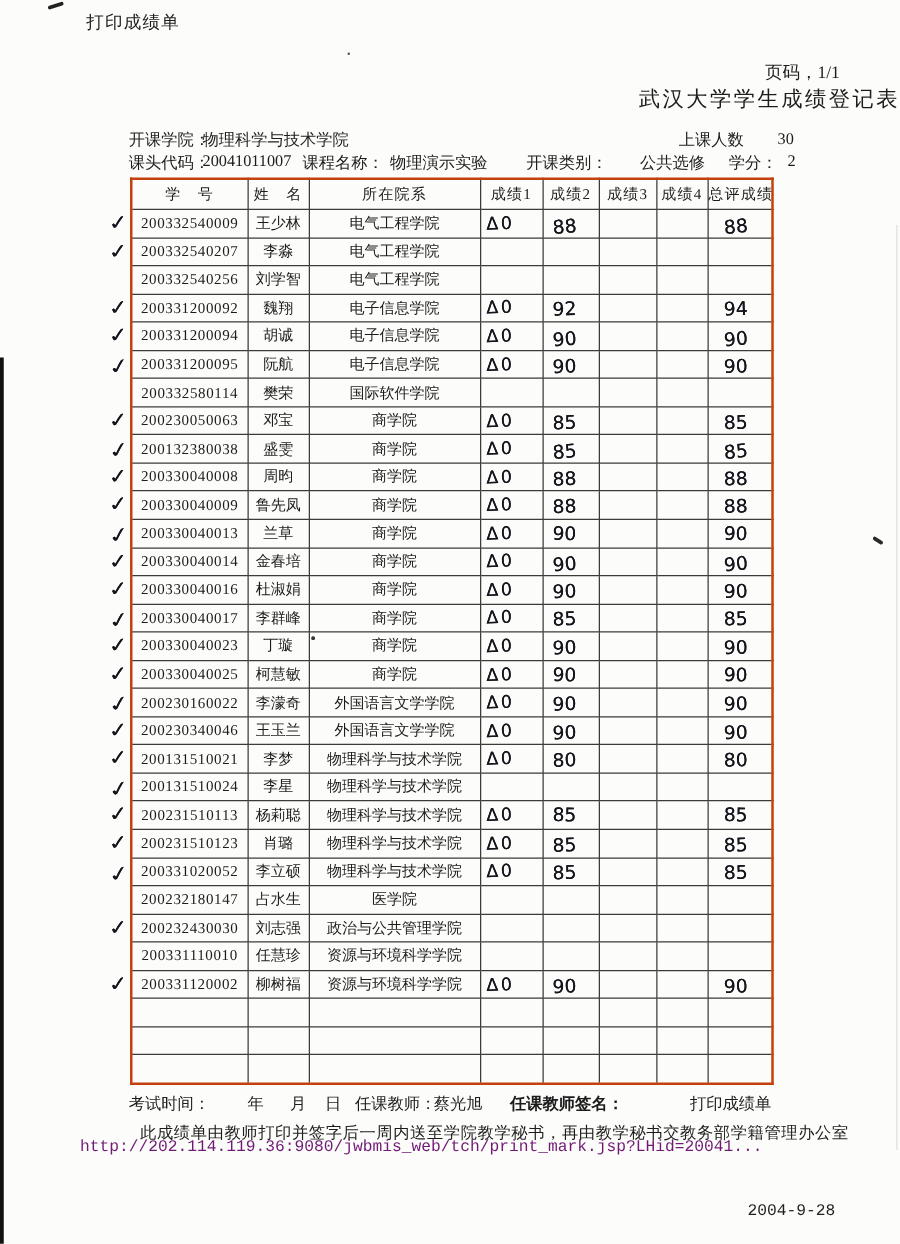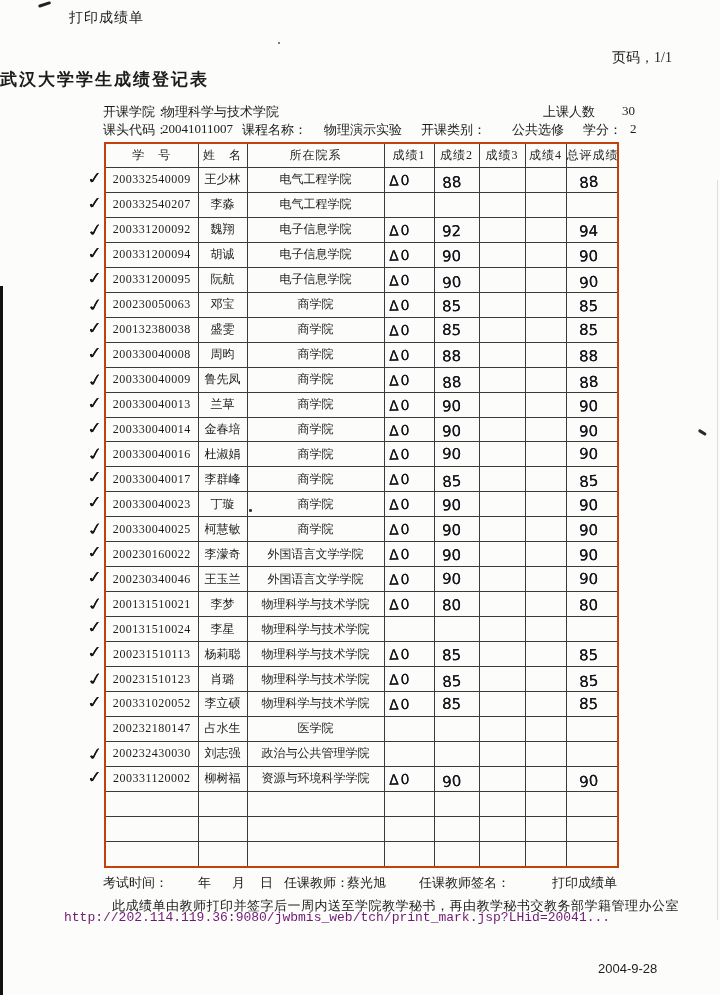--- a/index.html
+++ b/index.html
@@ -6,29 +6,29 @@
   body{
     width:720px;height:995px;position:relative;overflow:hidden;
     background:#fcfcfa;color:#1c1c1c;
     font-family:"Liberation Serif","DejaVu Serif",serif;
   }
   .abs{position:absolute;}
   
   .ph-left{left:69px;top:9px;font-size:14px;letter-spacing:1px;}
   .ph-right{left:612px;top:9px;font-size:14px;margin-top:40px;}
   
-  .doc-title{left:0;top:68px;width:720px;text-align:left;
-    font-size:17px;font-weight:bold;letter-spacing:2px;}
+  .doc-title{left:0;top:68px;width:720px;text-align:right;
+    font-size:17px;font-weight:normal;letter-spacing:2px;}
   
   .info{font-size:13px;}
   .i-l1{top:103px;} .i-l2{top:121px;}
   .x-college-label{left:103px;} .x-college{left:162px;}
   .x-count-label{left:543px;} .x-count{left:622px;}
   .x-code-label{left:103px;} .x-code{left:162px;}
-  .x-cname-label{left:242px;} .x-cname{left:312px;margin-left:12px;}
+  .x-cname-label{left:242px;} .x-cname{left:312px;}
   .x-cat-label{left:421px;} .x-cat{left:512px;}
   .x-credit-label{left:583px;} .x-credit{left:630px;}
   
   table.grades{position:absolute;left:104px;top:142px;width:513px;height:726px;
     border-collapse:collapse;table-layout:fixed;}
   .grades th,.grades td{border:1px solid #3b3b3b;padding:0;overflow:visible;
     font-size:12px;text-align:center;font-weight:normal;white-space:nowrap;}
   .grades{border:2px solid #c2410c;}
   .grades th{height:23px;letter-spacing:1px;}
   .grades td{height:21px;position:relative;}
@@ -45,26 +45,26 @@
   .num{display:block;text-align:left;padding-left:7px;font-size:15px;
     transform:rotate(-2deg) translateY(1px);}
   .tot{padding-left:12px;}
   tr:nth-child(4n+1) .num{transform:rotate(-5deg) translateY(2px);}
   tr:nth-child(5n+2) .num{transform:rotate(1deg);}
   
   .sig{font-size:13px;}
   .sig span{position:absolute;top:0;white-space:nowrap;}
   .sig-line{top:874px;left:0;width:616px;height:18px;}
   .s-exam{left:103px;} .s-year{left:198px;} .s-month{left:232px;} .s-day{left:260px;}
-  .s-teach-l{left:284px;} .s-teach{left:347px;} .s-sign{left:419px;} .s-seal{left:552px;}
+  .s-teach-l{left:284px;} .s-teach{left:347px;} .s-sign{left:408px;font-weight:bold;} .s-seal{left:552px;}
   .note-line{top:897px;left:112px;font-size:13px;letter-spacing:0.5px;}
   .url-line{top:910px;left:64px;font-size:13px;
     font-family:"Liberation Mono","DejaVu Sans Mono",monospace;color:#701a75;}
   .url-date{top:961px;left:598px;font-size:13px;
-    font-family:Liberation Sans, sans-serif;color:#1f1f1f;}
+    font-family:Liberation Mono, monospace;color:#1f1f1f;}
   
   .edge-left{left:0;top:286px;width:3px;height:709px;background:#111;}
   .edge-right{left:717px;top:180px;width:1px;height:740px;background:#dedede;}
   .pen-top{left:38px;top:3px;width:13px;height:2.5px;background:#222;
     transform:rotate(-18deg);border-radius:2px;}
   .dash-right{left:698px;top:431px;width:9px;height:2.5px;background:#2a2a2a;
     transform:rotate(32deg);border-radius:2px;}
   .speck1{left:278px;top:42px;width:2px;height:2px;background:#555;border-radius:50%;}
   .speck2{left:249px;top:509px;width:2.5px;height:2.5px;background:#333;border-radius:50%;}
 </style>
@@ -135,20 +135,30 @@
         <td class="c-id"><span class="hw check">✓</span><span>200332540207</span></td>
         <td class="c-name">李淼</td>
         <td class="c-dept">电气工程学院</td>
         <td></td>
         <td></td>
         <td></td>
         <td></td>
         <td></td>
       </tr>
       <tr>
+        <td class="c-id"><span>200332540256</span></td>
+        <td class="c-name">刘学智</td>
+        <td class="c-dept">电气工程学院</td>
+        <td></td>
+        <td></td>
+        <td></td>
+        <td></td>
+        <td></td>
+      </tr>
+      <tr>
         <td class="c-id"><span class="hw check">✓</span><span>200331200092</span></td>
         <td class="c-name">魏翔</td>
         <td class="c-dept">电子信息学院</td>
         <td>
           <span class="hw s1">Δ0</span>
         </td>
         <td>
           <span class="hw num">92</span>
         </td>
         <td></td>
@@ -183,20 +193,30 @@
         <td>
           <span class="hw num">90</span>
         </td>
         <td></td>
         <td></td>
         <td>
           <span class="hw num tot">90</span>
         </td>
       </tr>
       <tr>
+        <td class="c-id"><span>200332580114</span></td>
+        <td class="c-name">樊荣</td>
+        <td class="c-dept">国际软件学院</td>
+        <td></td>
+        <td></td>
+        <td></td>
+        <td></td>
+        <td></td>
+      </tr>
+      <tr>
         <td class="c-id"><span class="hw check">✓</span><span>200230050063</span></td>
         <td class="c-name">邓宝</td>
         <td class="c-dept">商学院</td>
         <td>
           <span class="hw s1">Δ0</span>
         </td>
         <td>
           <span class="hw num">85</span>
         </td>
         <td></td>
@@ -462,20 +482,30 @@
         <td></td>
         <td></td>
         <td></td>
         <td></td>
         <td></td>
       </tr>
       <tr>
         <td class="c-id"><span class="hw check">✓</span><span>200232430030</span></td>
         <td class="c-name">刘志强</td>
         <td class="c-dept">政治与公共管理学院</td>
+        <td></td>
+        <td></td>
+        <td></td>
+        <td></td>
+        <td></td>
+      </tr>
+      <tr>
+        <td class="c-id"><span>200331110010</span></td>
+        <td class="c-name">任慧珍</td>
+        <td class="c-dept">资源与环境科学学院</td>
         <td></td>
         <td></td>
         <td></td>
         <td></td>
         <td></td>
       </tr>
       <tr>
         <td class="c-id"><span class="hw check">✓</span><span>200331120002</span></td>
         <td class="c-name">柳树福</td>
         <td class="c-dept">资源与环境科学学院</td>

